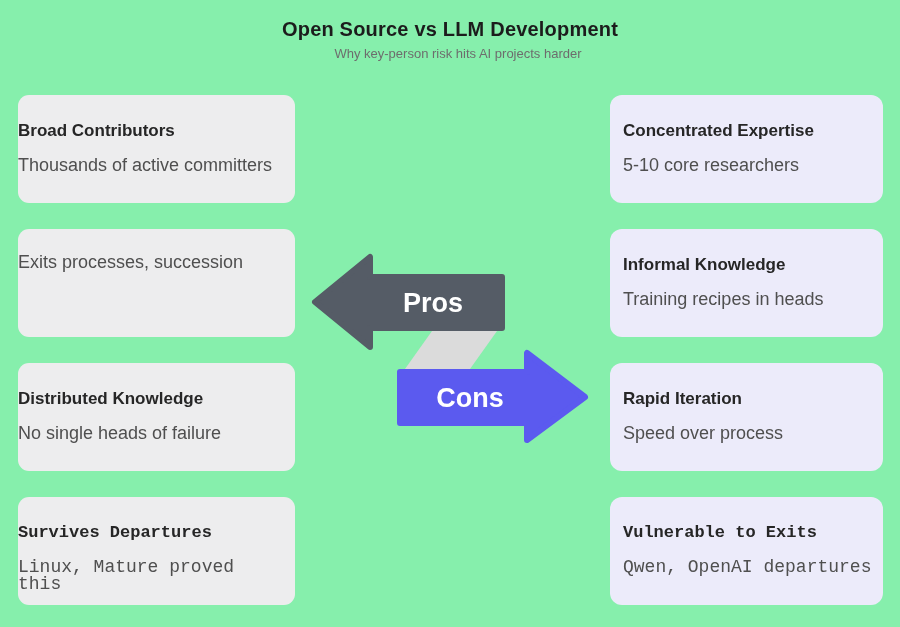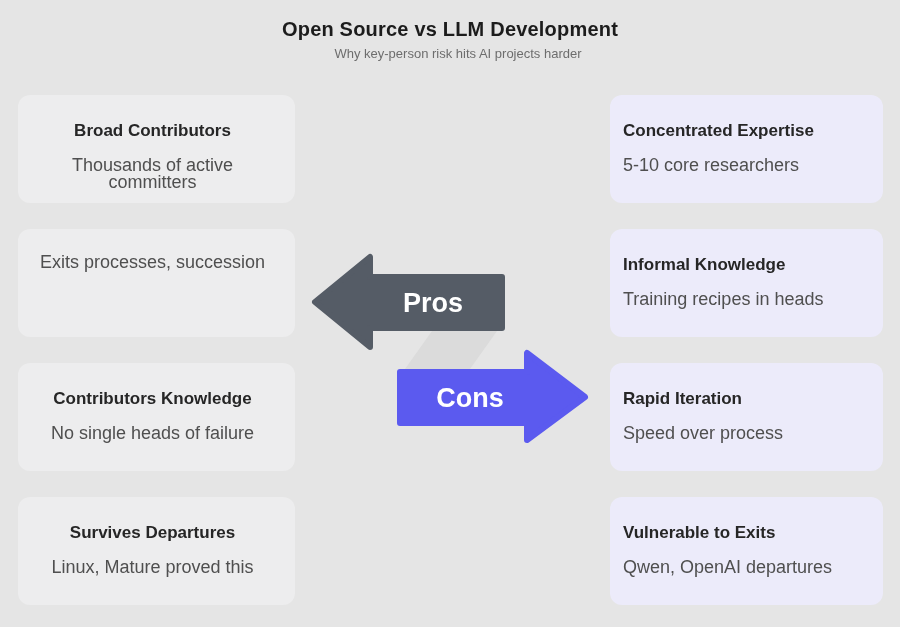--- a/index.html
+++ b/index.html
@@ -1,20 +1,20 @@
 <!DOCTYPE html>
 <html style="--pros_arrow: #555C66; --cons_arrow: #5B5AEF; --connector: #DBDBDB; --left_card_bg: #EDEDEE; --right_card_bg: #ECEBFA; --title_text: #1C1C1C; --subtitle_text: #6D6D6D; --card_title_text: #262626; --card_subtitle_text: #4F4F4F;"><head>
 <meta charset="utf-8">
 <style>
   html, body { margin: 0; padding: 0; background: #ffffff; }
   #stage {
     position: relative;
     width: 900px;
     height: 627px;
-    background: #e5e5e5;
+    background: #86efac;
     font-family: "Liberation Sans", sans-serif;
     overflow: hidden;
   }
   .page-title {
     position: absolute;
     top: 18px;
     left: 0;
     width: 100%;
     text-align: center;
     font-size: 20px;
@@ -35,27 +35,28 @@
   .column.left  { left: 18px;  width: 277px; }
   .column.right { left: 610px; width: 273px; }
   .card {
     position: relative;
     height: 108px;
     border-radius: 12px;
     margin-bottom: 26px;
     box-sizing: border-box;
     padding-top: 25px;
   }
-  .column .card:last-child { margin-bottom: 0; }
+  .column .card:last-child { margin-bottom: 0; font-family: Liberation Mono, monospace; }
   .column.left .card {
     background: var(--left_card_bg, #edede e);
     background: var(--left_card_bg, #ededee);
-    text-align: center;
+    text-align: left;
     padding-right: 16px;
-    padding-left: 8px;
+    padding-left: 0;
+    border-radius: 11px;
   }
   .column.right .card {
     background: var(--right_card_bg, #ecebfa);
     text-align: left;
     padding-left: 13px;
     padding-right: 8px;
   }
   .card-title {
     font-size: 17px;
     font-weight: bold;
@@ -106,21 +107,21 @@
 
   <div class="column left">
     <div class="card">
       <div class="card-title">Broad Contributors</div>
       <div class="card-subtitle">Thousands of active committers</div>
     </div>
     <div class="card">
       <div class="card-subtitle">Exits processes, succession</div>
     </div>
     <div class="card">
-      <div class="card-title">Contributors Knowledge</div>
+      <div class="card-title">Distributed Knowledge</div>
       <div class="card-subtitle">No single heads of failure</div>
     </div>
     <div class="card">
       <div class="card-title">Survives Departures</div>
       <div class="card-subtitle">Linux, Mature proved this</div>
     </div>
   </div>
 
   <div class="column right">
     <div class="card">

